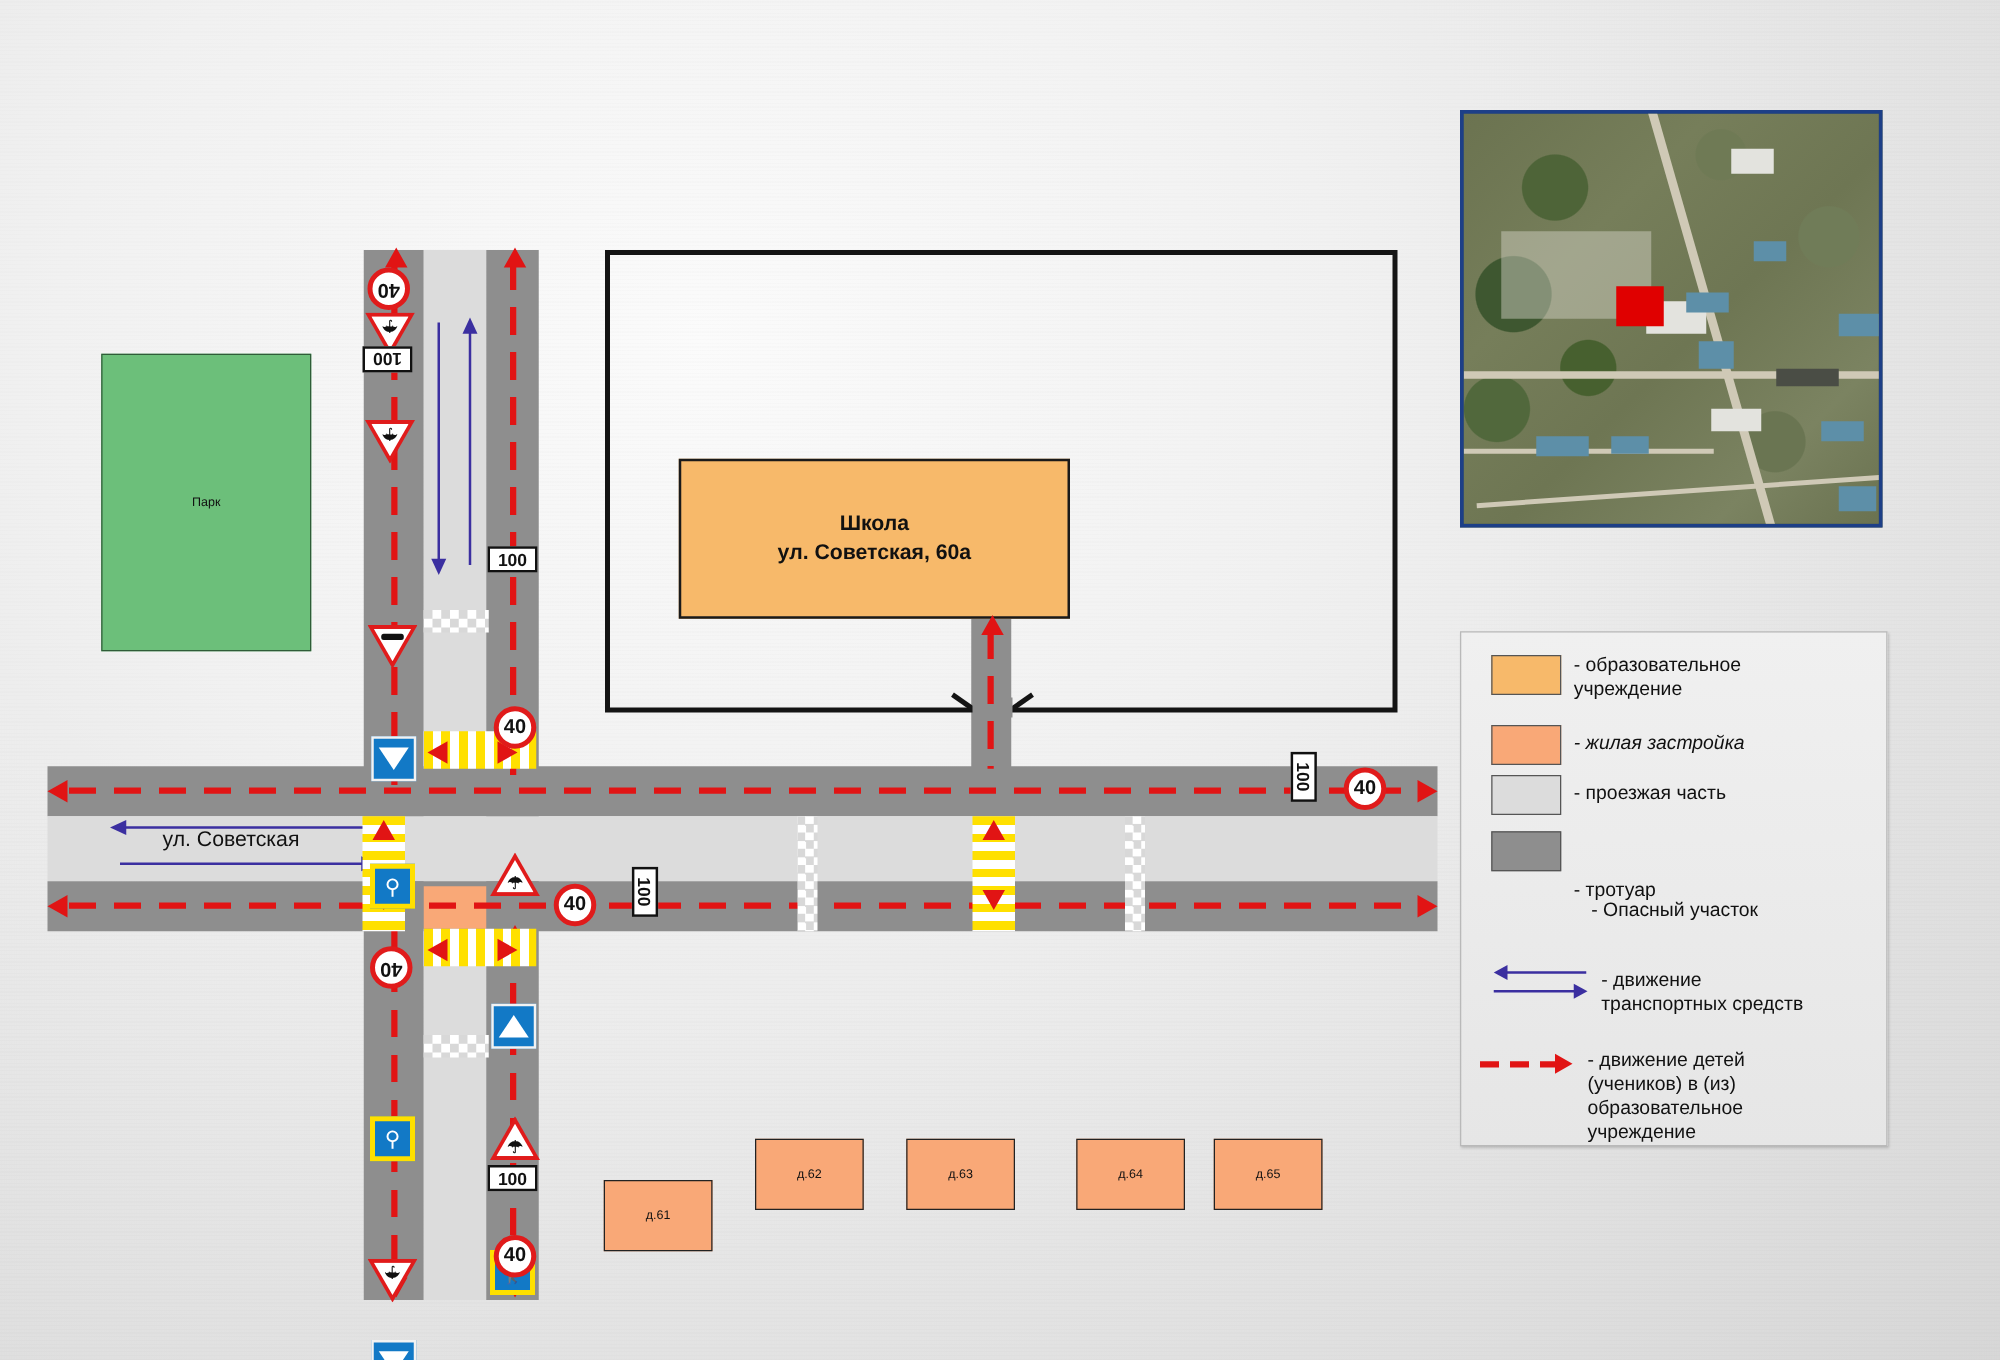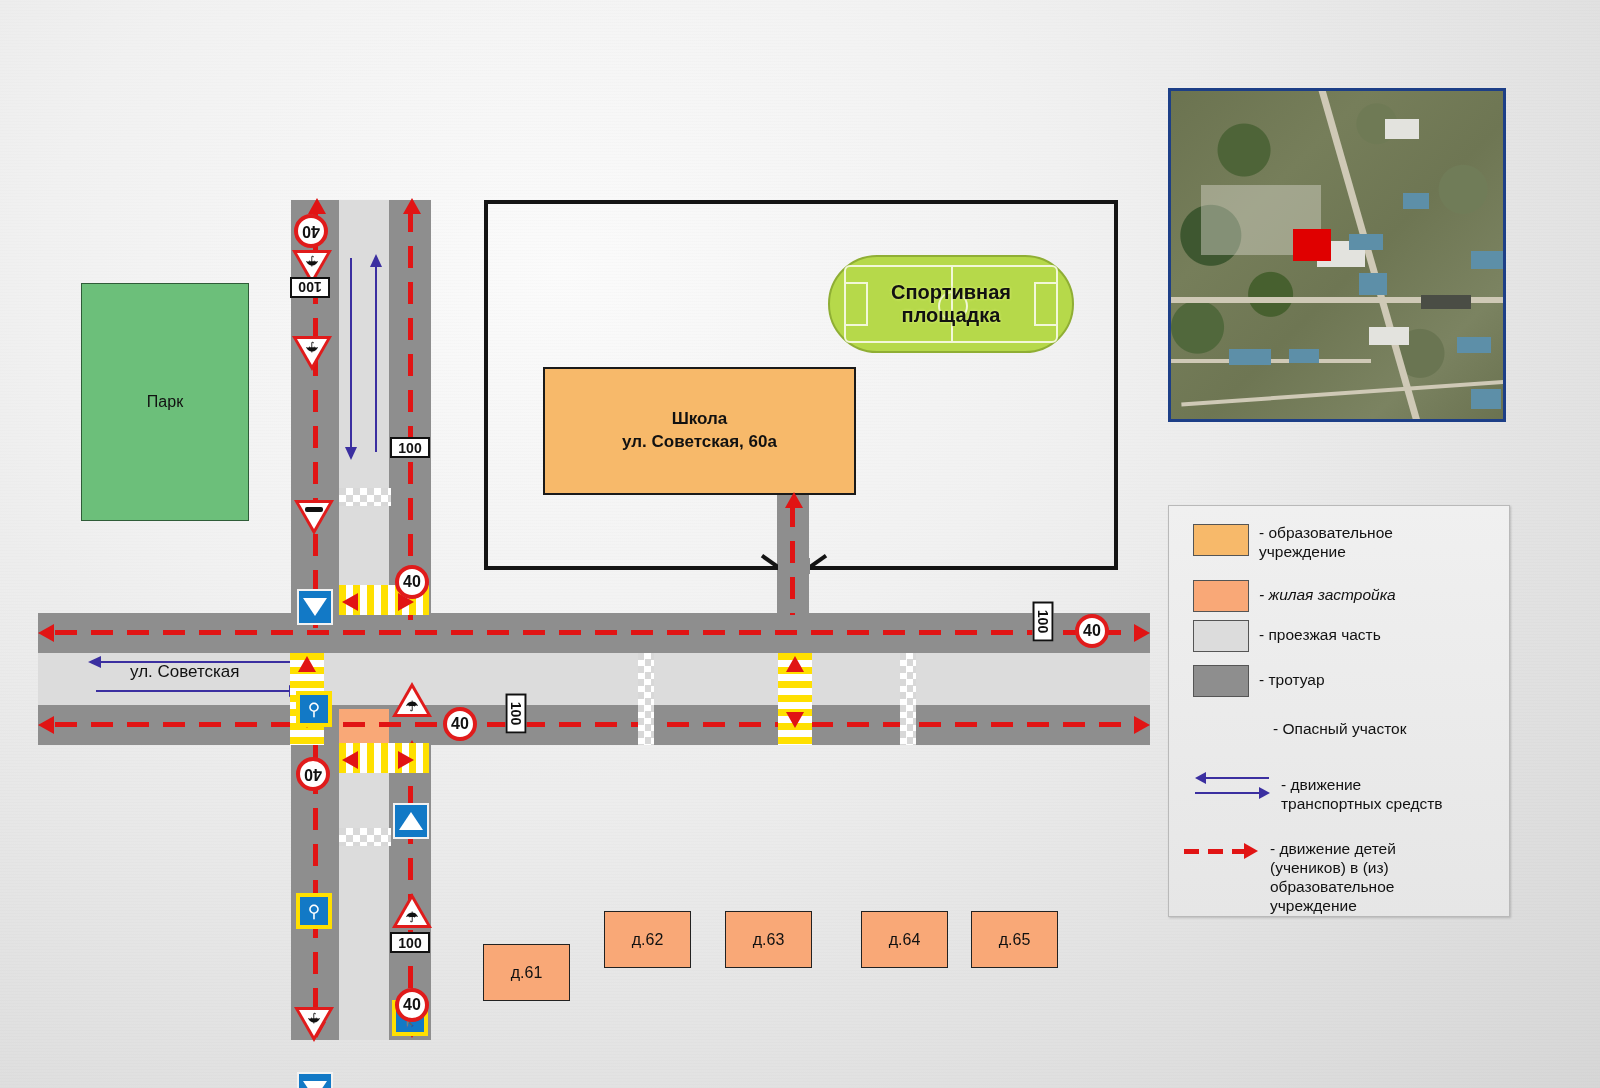--- a/index.html
+++ b/index.html
@@ -47,21 +47,21 @@
   #aerial .roof-b{position:absolute;background:#5d8fa8;}
   #aerial .roof-w{position:absolute;background:#e3e3de;}
   #aerial .roof-d{position:absolute;background:#4a4d45;}
   #marker{position:absolute;left:122px;top:138px;width:38px;height:32px;background:#e00000;}
 
   
   .sidewalk{position:absolute;background:#8e8e8e;}
   .roadway{position:absolute;background:#dcdcdc;}
   .bldg{position:absolute;border:1.5px solid #222;box-sizing:border-box;
     display:flex;align-items:center;justify-content:center;text-align:center;
-    font-size:16px;color:#111;font-weight:normal;}
+    font-size:10px;color:#111;font-weight:normal;}
   .bldg.res{background:#f9a877;}
   .bldg.park{background:#6cbf7a;border-color:#2f5c38;}
   .bldg.school{background:#f7b96a;border:2px solid #1a1a1a;font-size:17px;font-weight:bold;line-height:1.35;}
 
   
   #yard{position:absolute;left:484px;top:200px;width:634px;height:370px;
     border:4px solid #141414;box-sizing:border-box;background:transparent;}
   .gate{position:absolute;background:#141414;}
 
   
@@ -199,30 +199,20 @@
   <div class="gate" style="left:806px;top:560px;width:22px;height:4px;transform:rotate(-35deg);"></div>
   <div style="position:absolute;left:778px;top:558px;width:32px;height:16px;background:#8e8e8e;"></div>
 
   <div class="bldg school" style="left:543px;top:367px;width:313px;height:128px;">
     <div>
       <div>Школа</div>
       <div>ул. Советская, 60а</div>
     </div>
   </div>
 
-  <div id="sport">
-    <div class="pitch">
-      <div class="box l"></div>
-      <div class="box r"></div>
-    </div>
-    <div class="label">
-      <div>Спортивная</div>
-      <div>площадка</div>
-    </div>
-  </div>
 
   <div class="bldg res" style="left:483px;top:944px;width:87px;height:57px;">
       <span>д.61</span>
     </div>
   <div class="bldg res" style="left:604px;top:911px;width:87px;height:57px;">
       <span>д.62</span>
     </div>
   <div class="bldg res" style="left:725px;top:911px;width:87px;height:57px;">
       <span>д.63</span>
     </div>
@@ -391,21 +381,21 @@
     <div class="lg-row" style="left:24px;top:74px;">
       <div class="lg-sw" style="background:#f9a877;"></div>
       <div class="lg-tx" style="padding-top:6px;font-style:italic;">- жилая застройка</div>
     </div>
     <div class="lg-row" style="left:24px;top:114px;">
       <div class="lg-sw" style="background:#dcdcdc;"></div>
       <div class="lg-tx" style="padding-top:6px;">- проезжая часть</div>
     </div>
     <div class="lg-row" style="left:24px;top:159px;">
       <div class="lg-sw" style="background:#8e8e8e;"></div>
-      <div class="lg-tx" style="padding-top:6px;">- тротуар</div>
+      <div class="lg-tx" style="padding-top:6px;margin-top:33px;">- тротуар</div>
     </div>
     <div class="lg-row" style="left:24px;top:212px;gap:24px;">
       <div class="lg-sw" style="border:none;background:transparent;"></div>
       <div class="lg-tx" style="padding-top:2px;">- Опасный участок</div>
     </div>
 
     <div class="lg-row" style="left:24px;top:262px;">
       <div class="lg-arrowbox">
         <div style="position:absolute;left:10px;top:9px;width:66px;height:2px;background:#3b2fa0;"></div>
         <div style="position:absolute;left:2px;top:4px;width:0;height:0;border-top:6px solid transparent;border-bottom:6px solid transparent;border-right:11px solid #3b2fa0;"></div>

